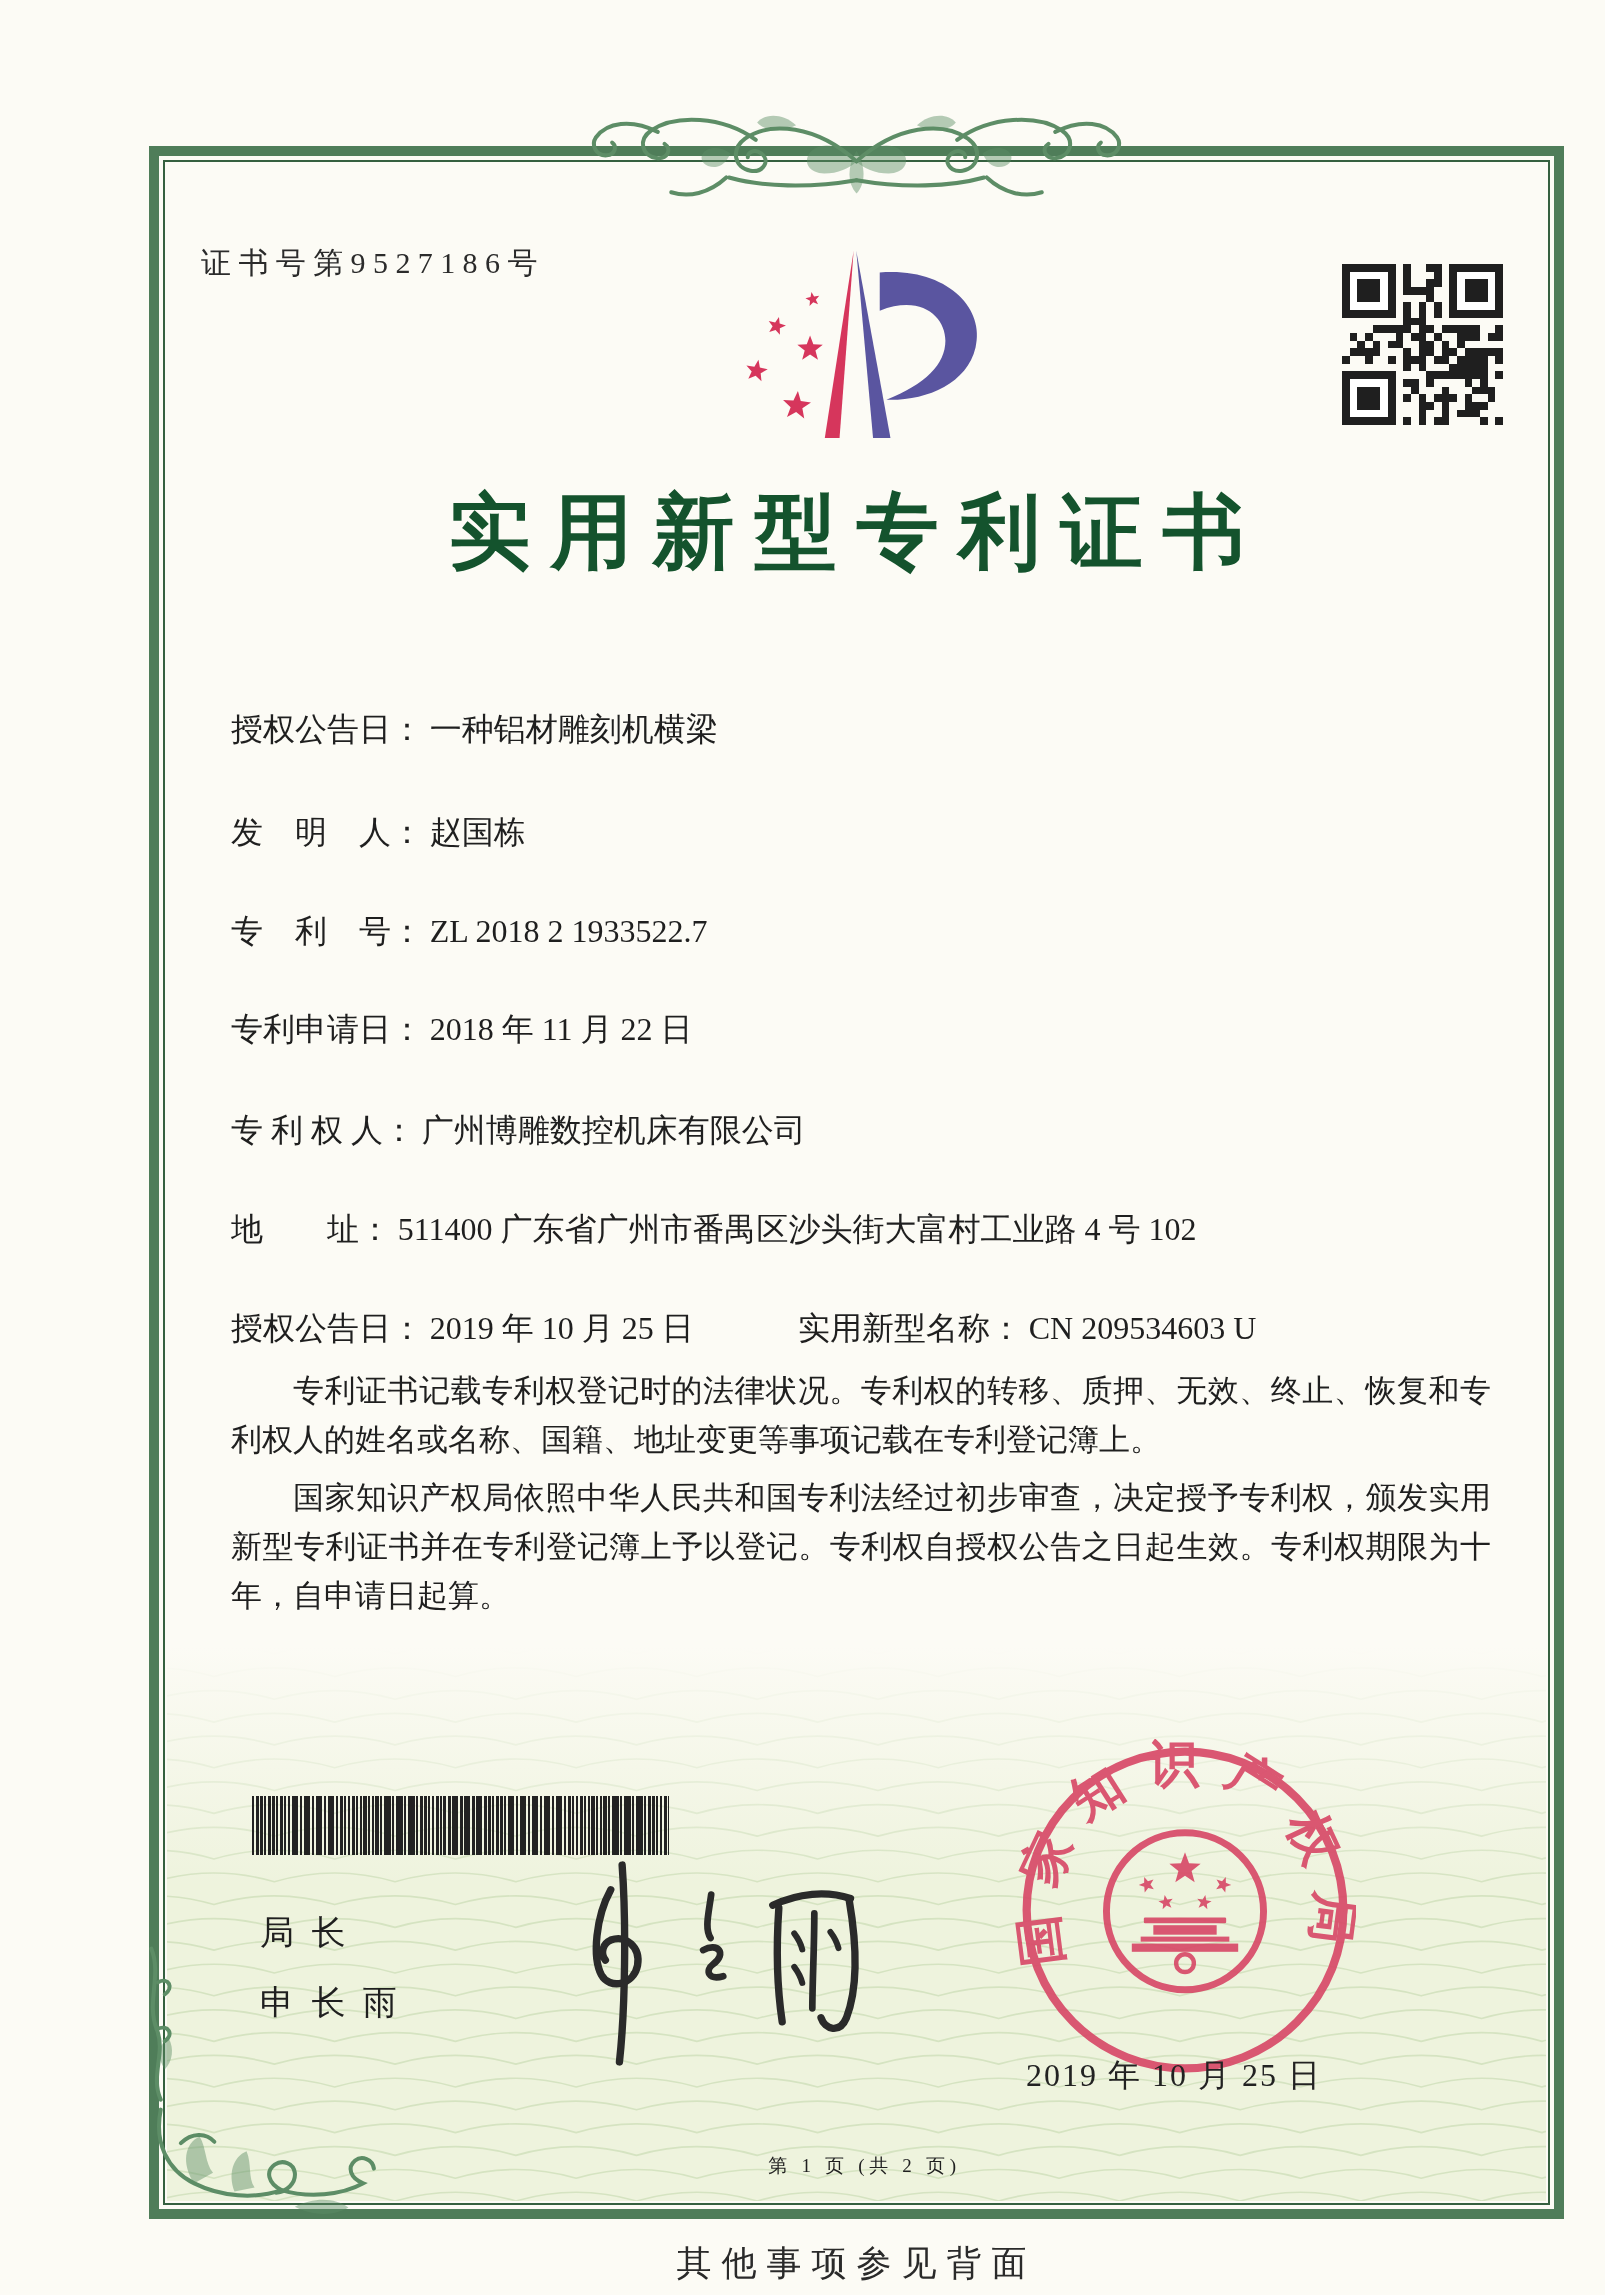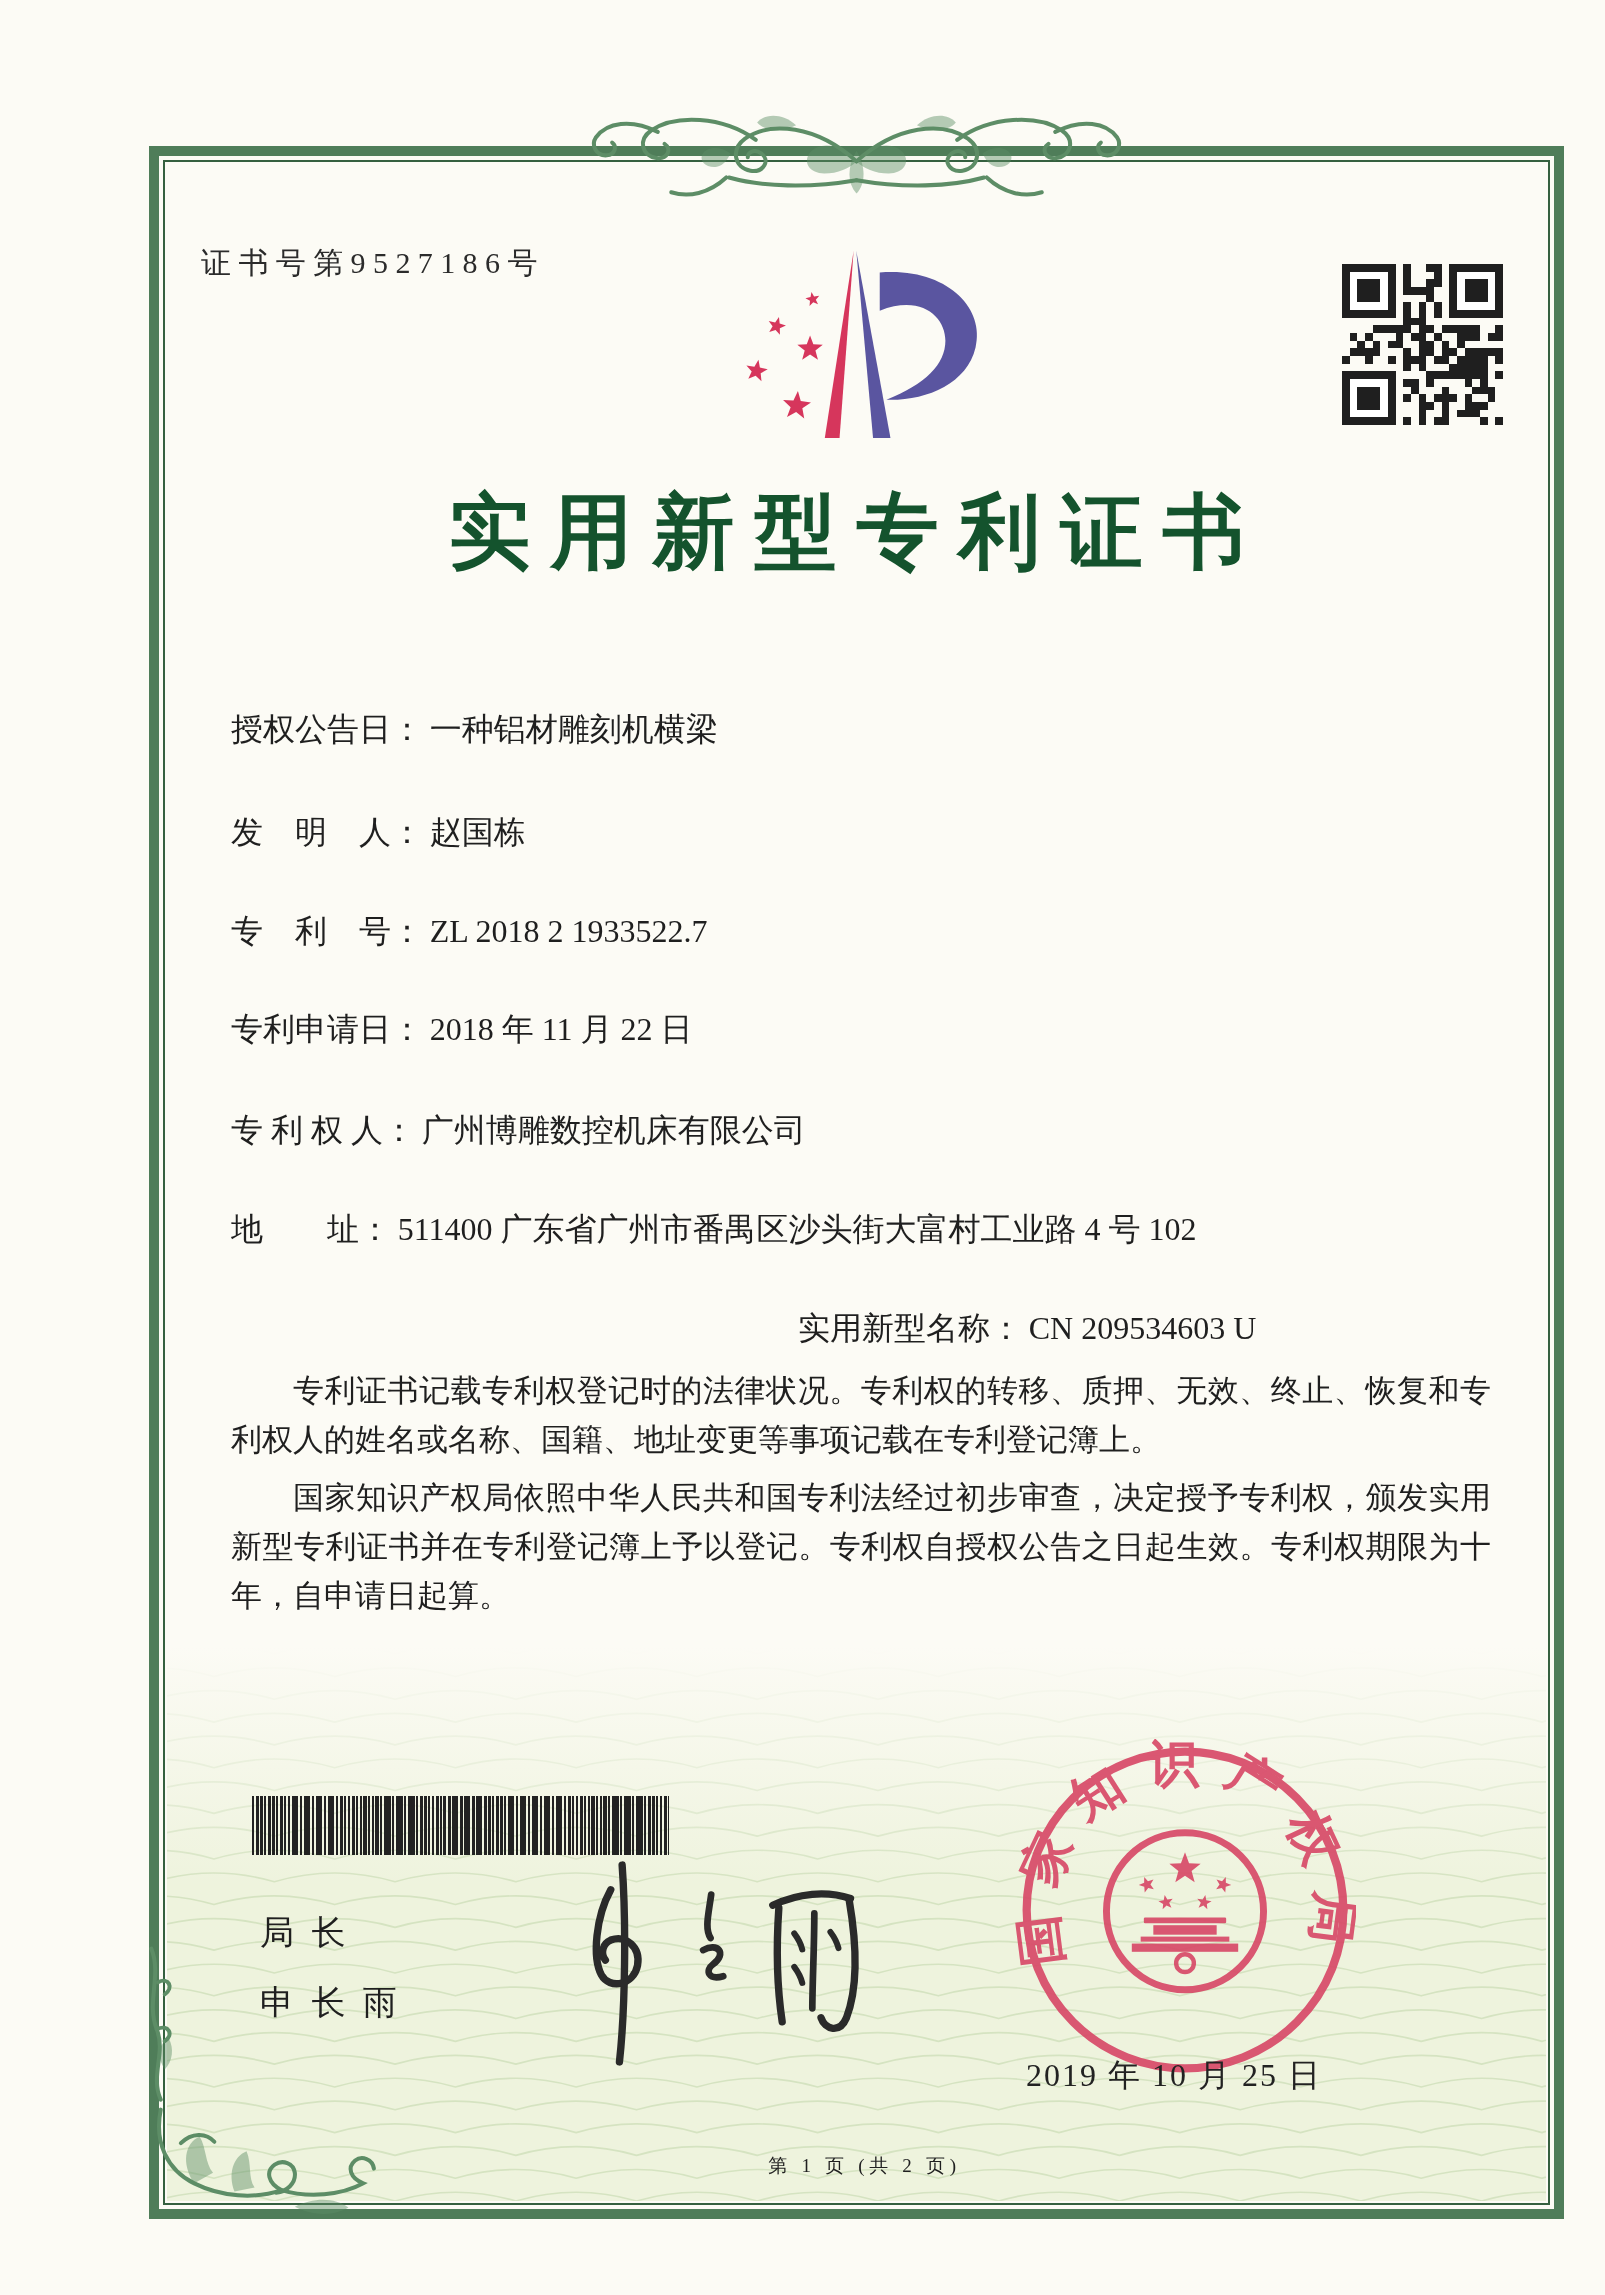--- a/index.html
+++ b/index.html
@@ -287,20 +287,21 @@
   <div class="abs row" style="top:1008px">
     <span class="lbl">专利申请日：</span><span class="val">2018 年 11 月 22 日</span>
   </div>
   <div class="abs row" style="top:1109px">
     <span class="lbl">专 利 权 人：</span><span class="val">广州博雕数控机床有限公司</span>
   </div>
   <div class="abs row" style="top:1208px">
     <span class="lbl">地　　址：</span><span class="val">511400 广东省广州市番禺区沙头街大富村工业路 4 号 102</span>
   </div>
   <div class="abs row" style="top:1307px">
+    <span><span class="lbl">授权公告日：</span><span class="val">2019 年 10 月 25 日</span></span>
     <span class="pair2"><span class="lbl">实用新型名称：</span><span class="val">CN 209534603 U</span></span>
   </div>
 
   <div class="abs paras">
     <p>专利证书记载专利权登记时的法律状况。专利权的转移、质押、无效、终止、恢复和专利权人的姓名或名称、国籍、地址变更等事项记载在专利登记簿上。</p>
     <p>国家知识产权局依照中华人民共和国专利法经过初步审查，决定授予专利权，颁发实用新型专利证书并在专利登记簿上予以登记。专利权自授权公告之日起生效。专利权期限为十年，自申请日起算。</p>
   </div>
 
   <div class="abs barcode"></div>
 
@@ -342,14 +343,15 @@
       <rect x="220" y="294" width="100" height="15" style="fill:var(--sealRed)"></rect>
       <rect x="200" y="312" width="140" height="8" style="fill:var(--sealRed)"></rect>
       <rect x="186" y="323" width="168" height="13" style="fill:var(--sealRed)"></rect>
       <circle cx="270" cy="354" r="14" fill="none" style="stroke:var(--sealRed)" stroke-width="7"></circle>
     </g>
   </svg>
 
   <div class="abs seal-date">2019 年 10 月 25 日</div>
 
   <div class="abs page-indicator">第 1 页 (共 2 页)</div>
+  <div class="abs back-note">其他事项参见背面</div>
 </div>
 
 
 </body></html>

